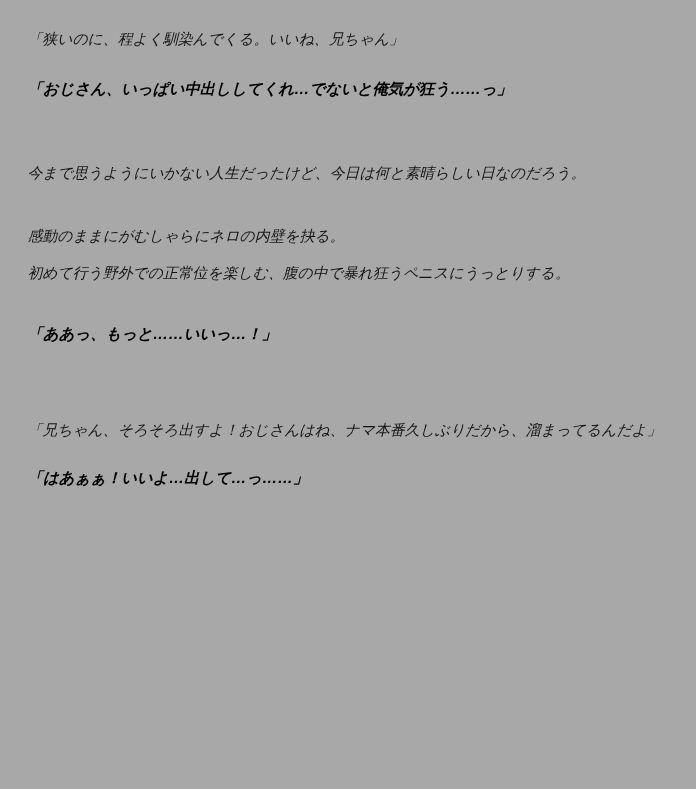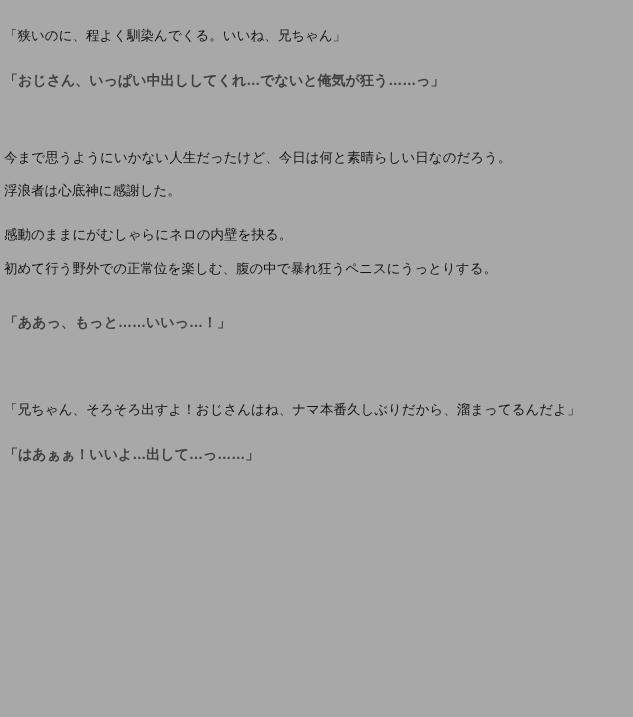--- a/index.html
+++ b/index.html
@@ -11,51 +11,51 @@
     height: 717px;
     background: #a8a8a8;
     font-family: "Liberation Sans", "DejaVu Sans", sans-serif;
     color: #1a1a1a;
     overflow: hidden;
   }
   .page {
     box-sizing: border-box;
     width: 633px;
     height: 647px;
-    padding: 26px 16px 10px 4px;
+    padding: 26px 16px 10px 25px;
+    font-style: italic;
   }
   .line {
     font-size: 13.5px;
     line-height: 1.45;
     color: #141414;
     white-space: pre-wrap;
     margin: 0;
   }
   .line.bold {
     font-weight: bold;
     font-size: 14px;
-    color: #404040;
+    color: #000000;
   }
   .gap-sm { height: 14px; }
   .gap-md { height: 24px; }
   .gap-lg { height: 34px; }
 </style>
 </head>
 <body>
 
 <div class="page">
   <div id="content">
       <p class="line">「狭いのに、程よく馴染んでくる。いいね、兄ちゃん」</p>
       <div class="gap-md"></div>
       <p class="line bold">「おじさん、いっぱい中出ししてくれ…でないと俺気が狂う……っ」</p>
       <div class="gap-md"></div>
       <div class="gap-lg"></div>
       <p class="line">今まで思うようにいかない人生だったけど、今日は何と素晴らしい日なのだろう。</p>
       <div class="gap-sm"></div>
-      <p class="line">浮浪者は心底神に感謝した。</p>
       <div class="gap-md"></div>
       <p class="line">感動のままにがむしゃらにネロの内壁を抉る。</p>
       <div class="gap-sm"></div>
       <p class="line">初めて行う野外での正常位を楽しむ、腹の中で暴れ狂うペニスにうっとりする。</p>
       <div class="gap-lg"></div>
       <p class="line bold">「ああっ、もっと……いいっ…！」</p>
       <div class="gap-lg"></div>
       <div class="gap-lg"></div>
       <p class="line">「兄ちゃん、そろそろ出すよ！おじさんはね、ナマ本番久しぶりだから、溜まってるんだよ」</p>
       <div class="gap-md"></div>

